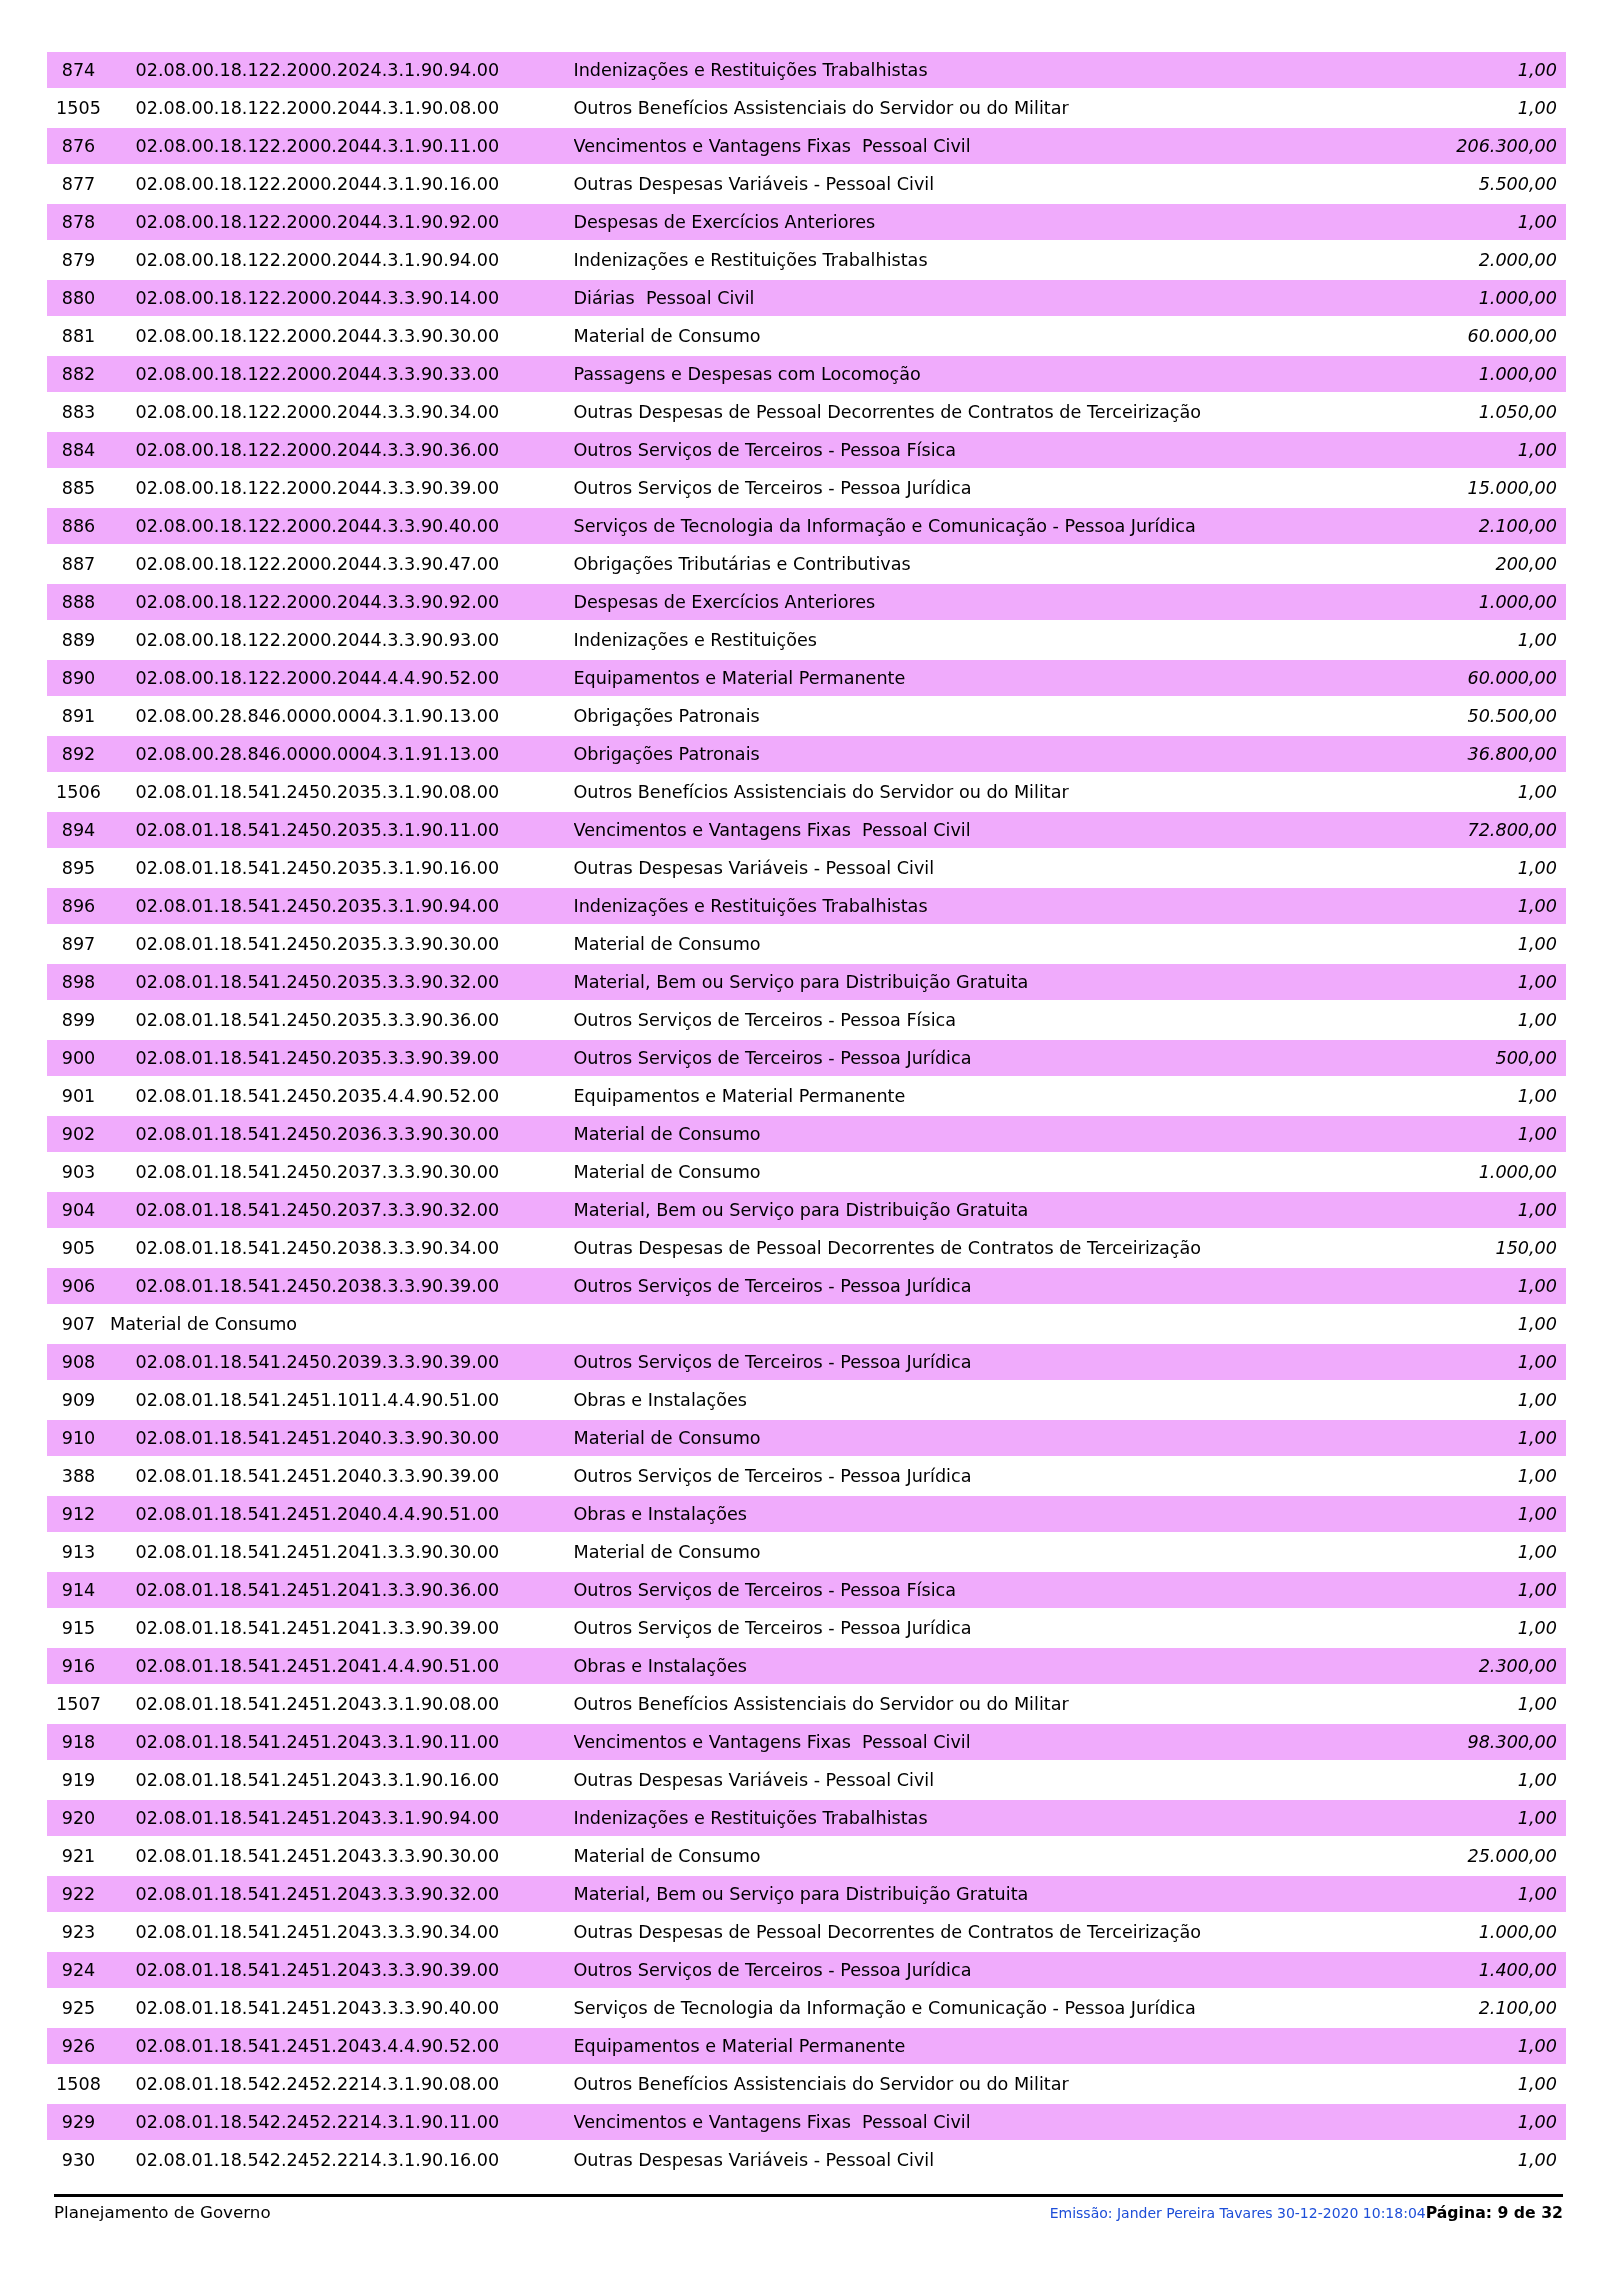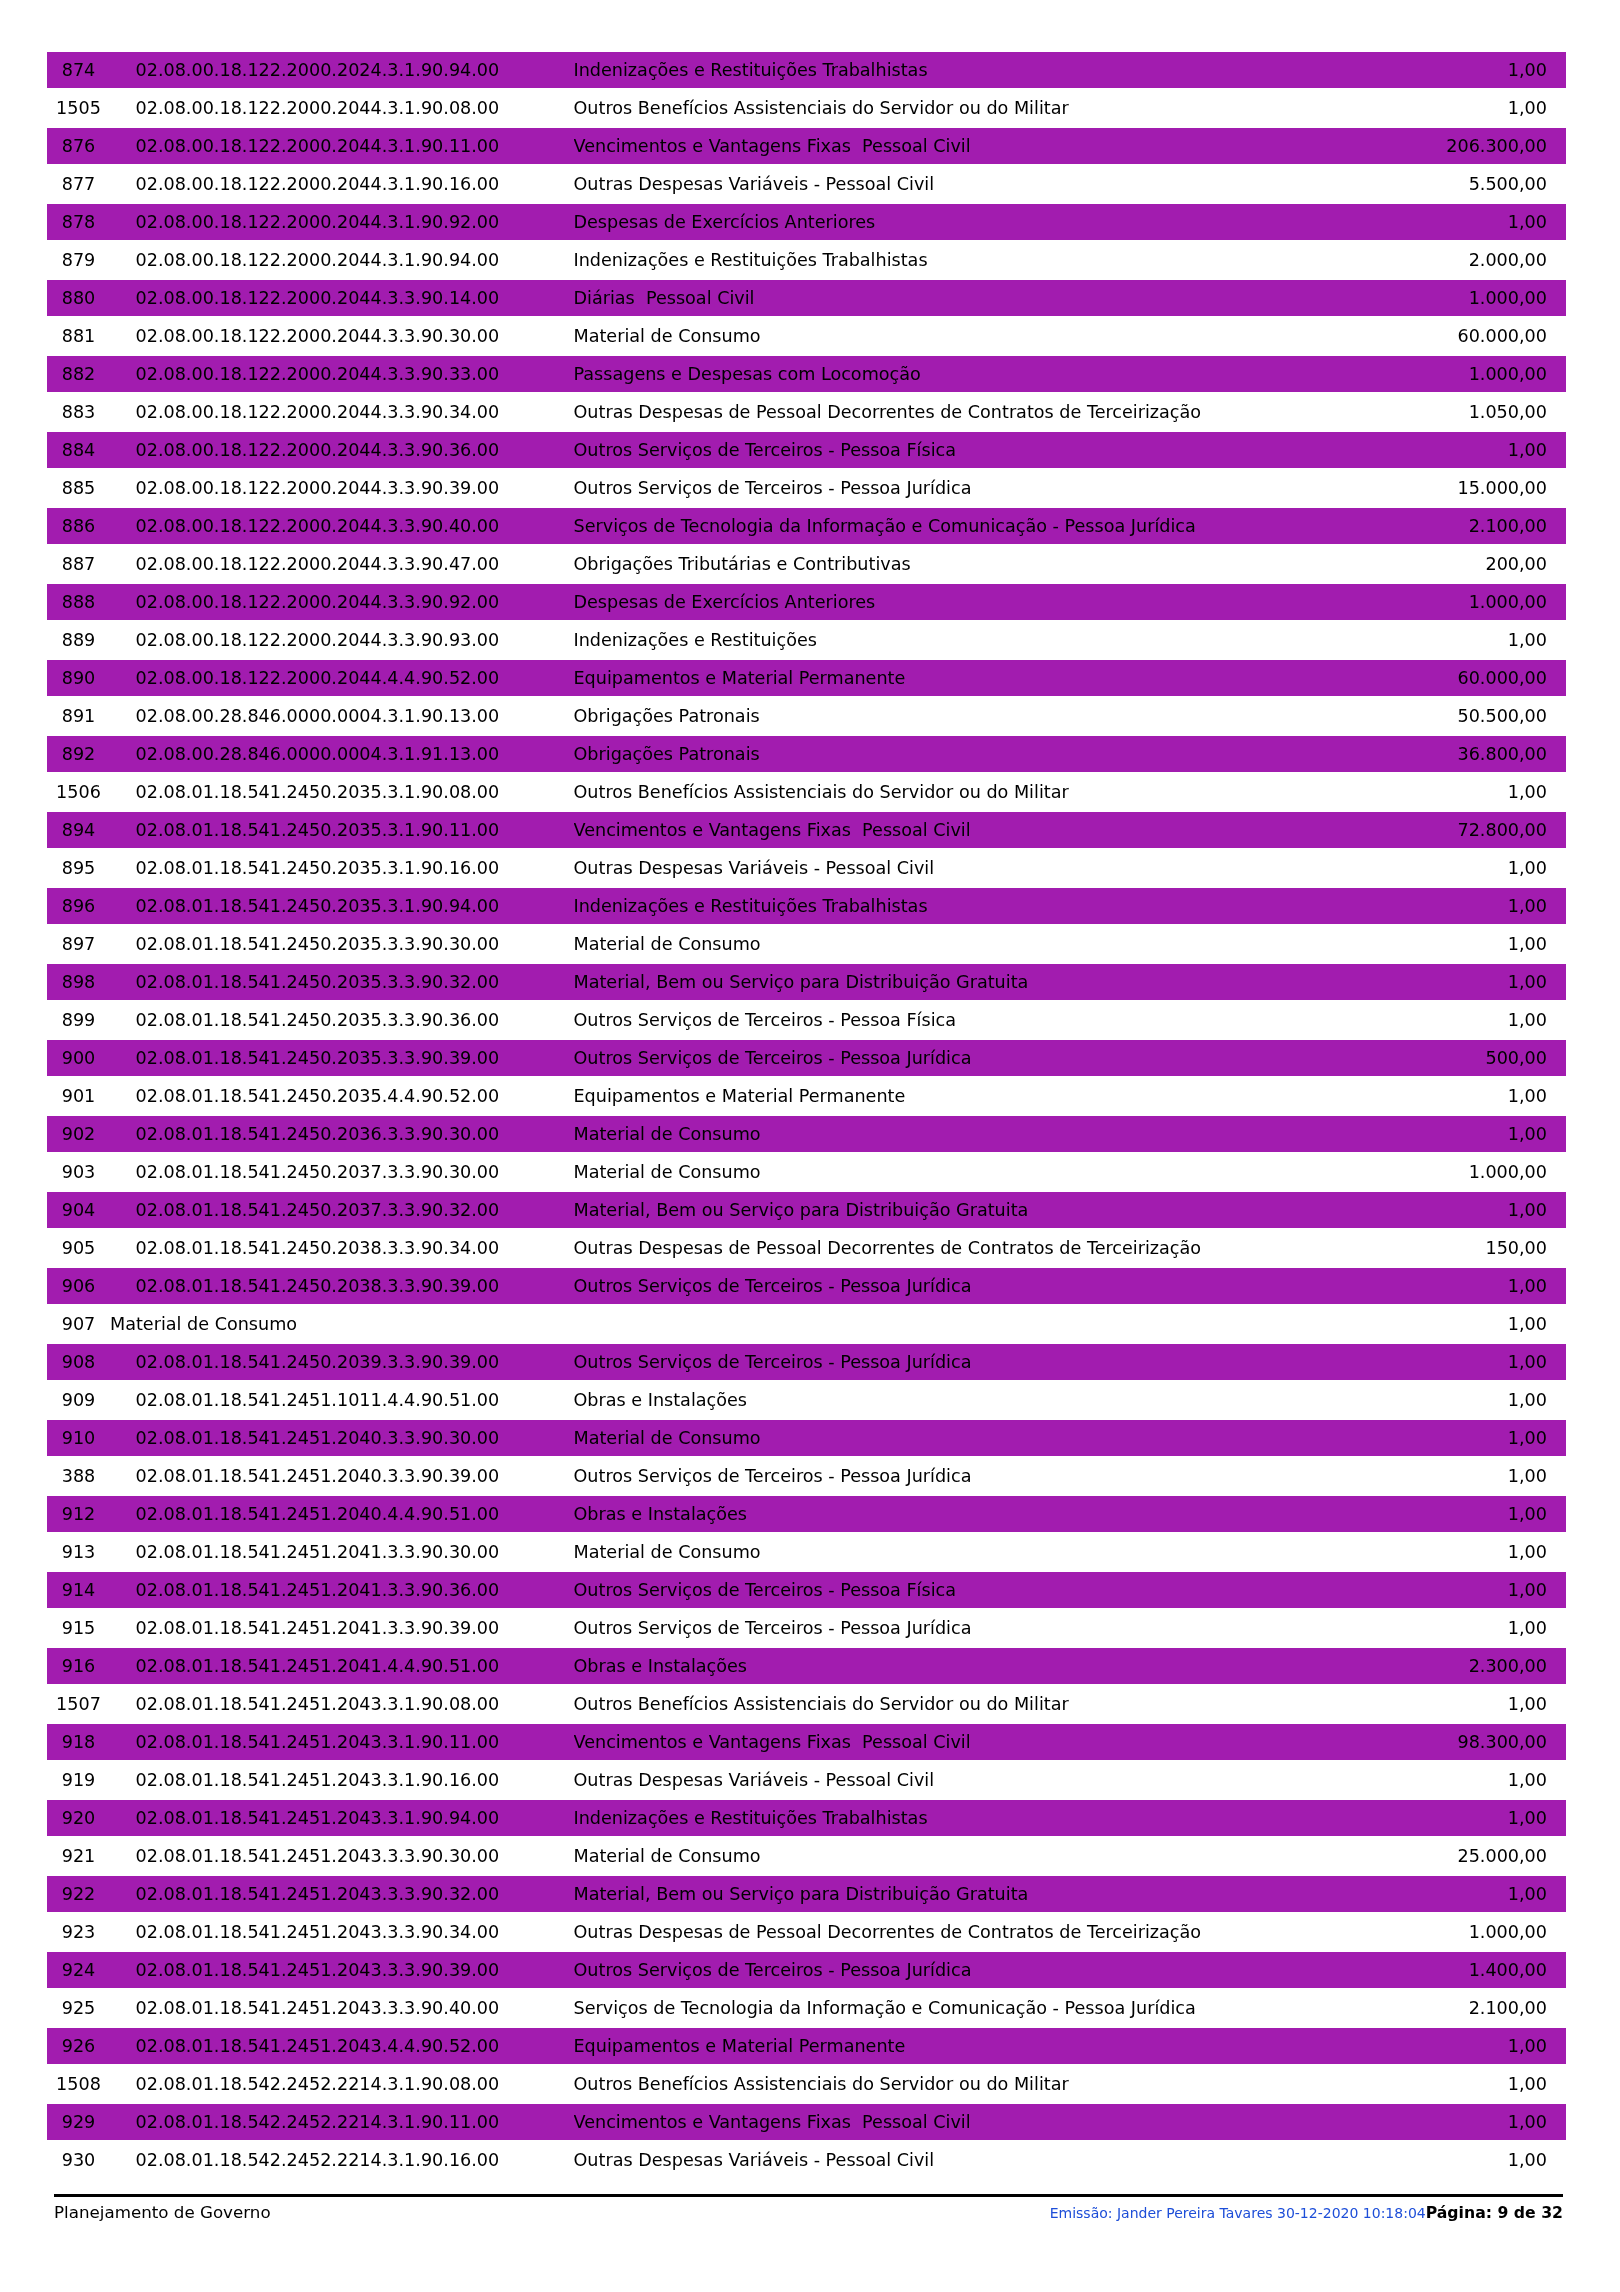--- a/index.html
+++ b/index.html
@@ -19,26 +19,26 @@
     width: 1519px;
   }
   .row {
     display: flex;
     align-items: center;
     height: 36px;
     margin-bottom: 2px;
     font-size: 17.6px;
     line-height: 36px;
   }
-  .row.odd  { background: #a21caf; }
+  .row.odd  { background: #f0abfc; }
   .row.even { background: #ffffff; }
   .c-num  { width: 63px; text-align: center; flex: 0 0 auto; }
   .c-code { width: 438px; padding-left: 25.5px; flex: 0 0 auto; white-space: nowrap; }
   .c-desc { flex: 1 1 auto; white-space: pre; overflow: hidden; }
-  .c-val  { flex: 0 0 auto; width: 206px; text-align: right; padding-right: 19px; white-space: nowrap; }
+  .c-val  { flex: 0 0 auto; width: 206px; text-align: right; padding-right: 9px; white-space: nowrap; font-style: italic; }
   .footer-rule {
     position: absolute;
     left: 54px;
     top: 2194px;
     width: 1509px;
     height: 2.9px;
     background: #000000;
   }
   .footer {
     position: absolute;

